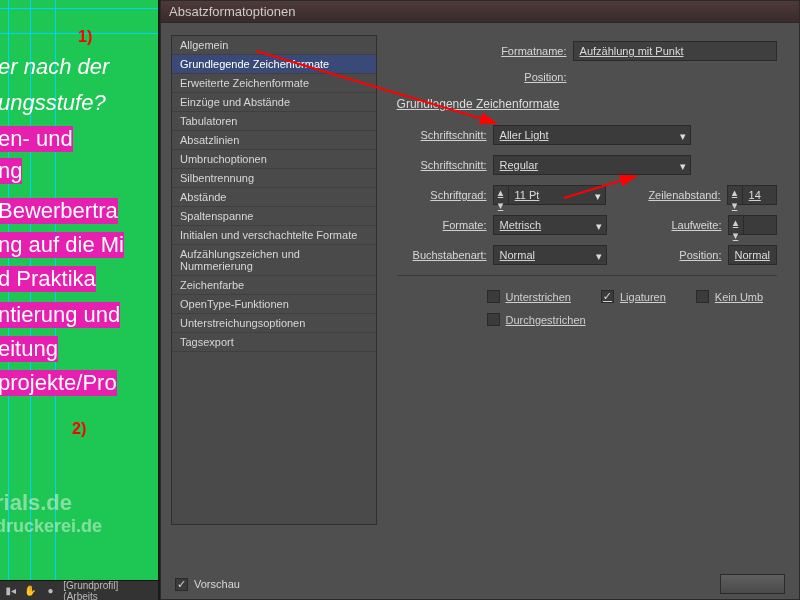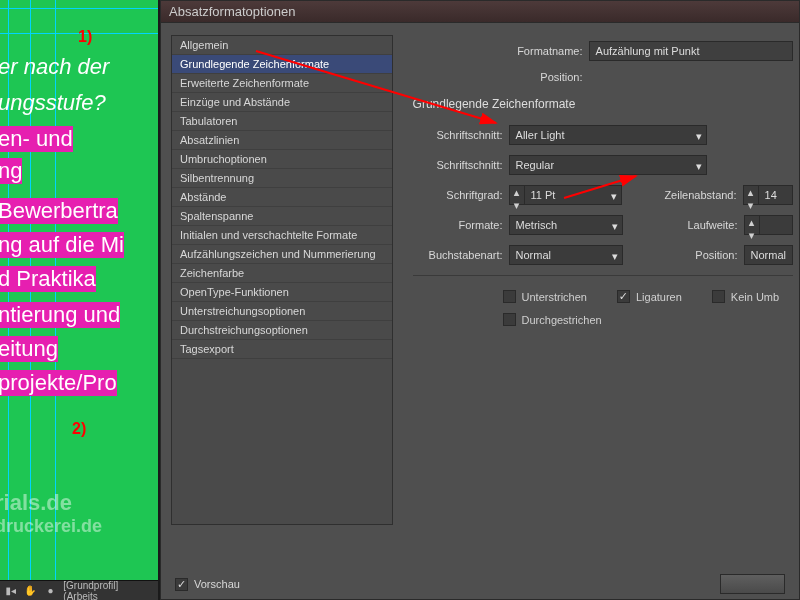--- a/index.html
+++ b/index.html
@@ -13,21 +13,21 @@
 .bg-doc .annot { position: absolute; color: #ff0000; font-size: 16px; font-weight: bold; }
 .statusbar { position: absolute; left: 0; bottom: 0; height: 20px; right: 642px; background: #333; color: #bbb; font-size: 10px; display: flex; align-items: center; gap: 6px; padding: 0 4px; z-index: 2; border-top: 1px solid #111; }
 .statusbar .ic { width: 14px; height: 14px; display: inline-flex; align-items: center; justify-content: center; color: #bbb; }
 .dialog { position: absolute; left: 160px; top: 0; right: 0; bottom: 0; background: #4f4f4f; color: #d0d0d0; font-size: 11px; z-index: 3; border: 1px solid #2a2a2a; }
 .dialog-title { height: 22px; background: linear-gradient(#4d3a3a,#3a2a2a); color: #ccc; display: flex; align-items: center; padding: 0 8px; font-size: 13px; border-bottom: 1px solid #2a2a2a; }
 .dialog-body { display: flex; height: calc(100% - 52px); }
 .sidebar { width: 235px; padding: 12px 0 12px 10px; }
 .sidebar-list { border: 1px solid #2f2f2f; background: #4a4a4a; height: 490px; overflow: hidden; }
 .sidebar-item { padding: 3px 8px; font-size: 11px; color: #d8d8d8; border-bottom: 1px solid #3f3f3f; cursor: pointer; }
 .sidebar-item.sel { background: #3a4a78; color: #fff; }
-.panel { flex: 1; padding: 18px 6px 10px 20px; position: relative; }
+.panel { flex: 1; padding: 18px 22px 10px 20px; position: relative; text-decoration: underline; }
 .row { display: flex; align-items: center; margin-bottom: 10px; }
 .lbl { text-align: right; font-size: 11px; color: #d8d8d8; }
 .fld { height: 20px; background: #3b3b3b; border: 1px solid #2a2a2a; color: #ddd; font-size: 11px; padding: 0 6px; display: flex; align-items: center; position: relative; text-align: right; }
 .fld .caret { position: absolute; right: 4px; top: 50%; transform: translateY(-50%); width: 10px; height: 10px; }
 .spin { width: 16px; height: 20px; background: #3b3b3b; border: 1px solid #2a2a2a; display: flex; flex-direction: column; margin-right: -1px; }
 .spin div { flex: 1; display: flex; align-items: center; justify-content: center; }
 .section-title { font-size: 12px; color: #ddd; margin: 14px 0 14px 0; }
 .divider { height: 1px; background: #3a3a3a; margin: 6px 0 14px 0; }
 .chk { width: 13px; height: 13px; background: #3b3b3b; border: 1px solid #2a2a2a; display: inline-flex; align-items: center; justify-content: center; margin-right: 6px; }
 .chk.on::after { content: "✓"; font-size: 11px; color: #ddd; }
@@ -82,21 +82,20 @@
           <div class="sidebar-item">Absatzlinien</div>
           <div class="sidebar-item">Umbruchoptionen</div>
           <div class="sidebar-item">Silbentrennung</div>
           <div class="sidebar-item">Abstände</div>
           <div class="sidebar-item">Spaltenspanne</div>
           <div class="sidebar-item">Initialen und verschachtelte Formate</div>
           <div class="sidebar-item">Aufzählungszeichen und Nummerierung</div>
           <div class="sidebar-item">Zeichenfarbe</div>
           <div class="sidebar-item">OpenType-Funktionen</div>
           <div class="sidebar-item">Unterstreichungsoptionen</div>
-          <div class="sidebar-item">Durchstreichungsoptionen</div>
           <div class="sidebar-item">Tagsexport</div>
         </div>
     </div>
     <div class="panel">
       <div class="row">
         <div class="lbl" style="width:170px">Formatname:</div>
         <div style="width:6px"></div>
         <div class="fld" style="flex:1; background:#3f3f3f">
             <span>Aufzählung mit Punkt</span>
           </div>

